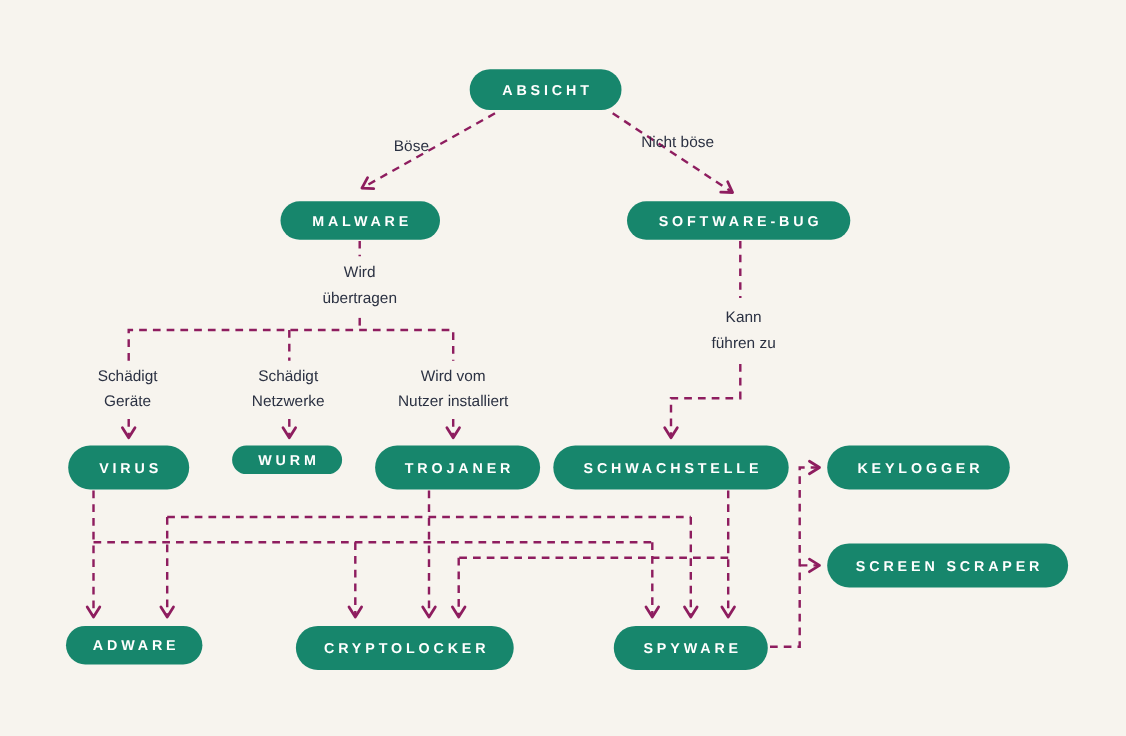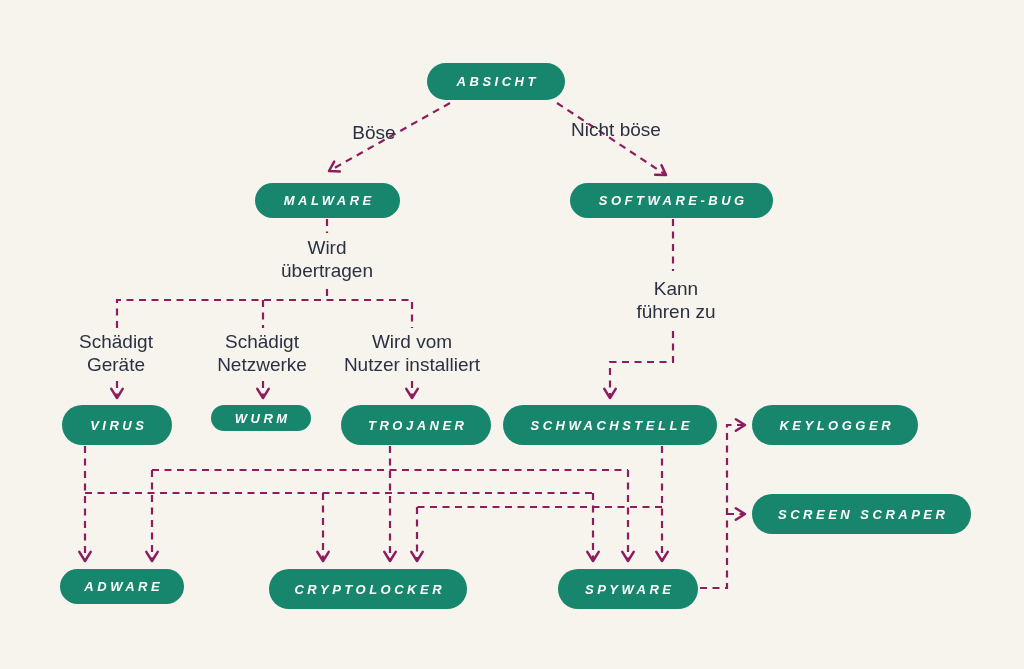--- a/index.html
+++ b/index.html
@@ -45,29 +45,28 @@
     border-radius:21px;
     display:flex;
     align-items:center;
     justify-content:center;
     color:var(--node-text);
     font-size:13px;
     font-weight:700;
     letter-spacing:3.5px;
     text-indent:3.5px;
     white-space:nowrap;
-    font-style:italic;
   }
   .edge-label{
     position:absolute;
     transform:translateX(-50%);
     text-align:center;
     white-space:pre-line;
     color:var(--label-text);
-    font-size:19px;
+    font-size:14px;
     line-height:23px;
     font-weight:400;
   }
 </style>
 </head>
 <body>
 
 <div class="canvas">
 
   <svg class="connectors" viewBox="0 0 1024 669" xmlns="http://www.w3.org/2000/svg">

